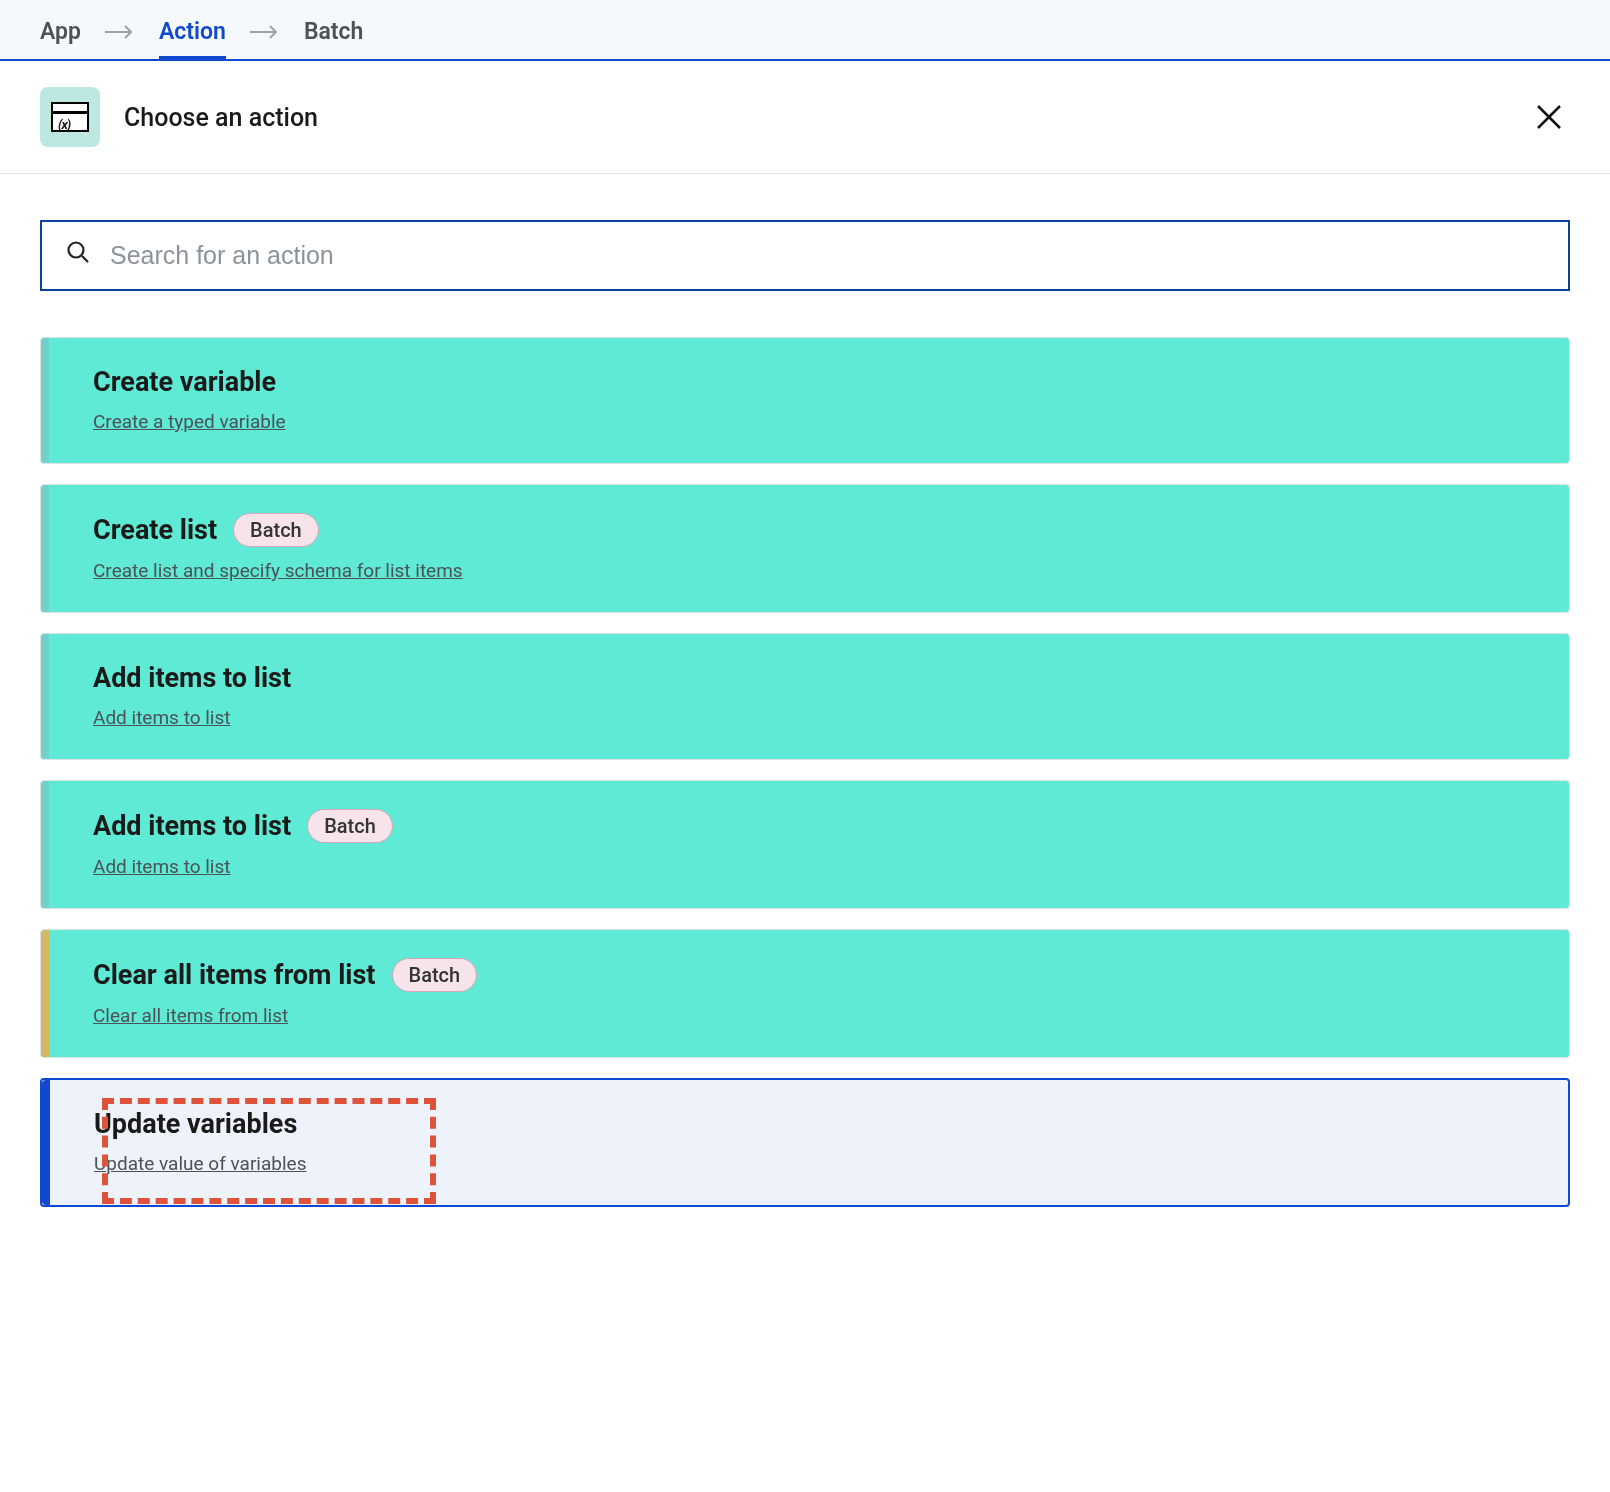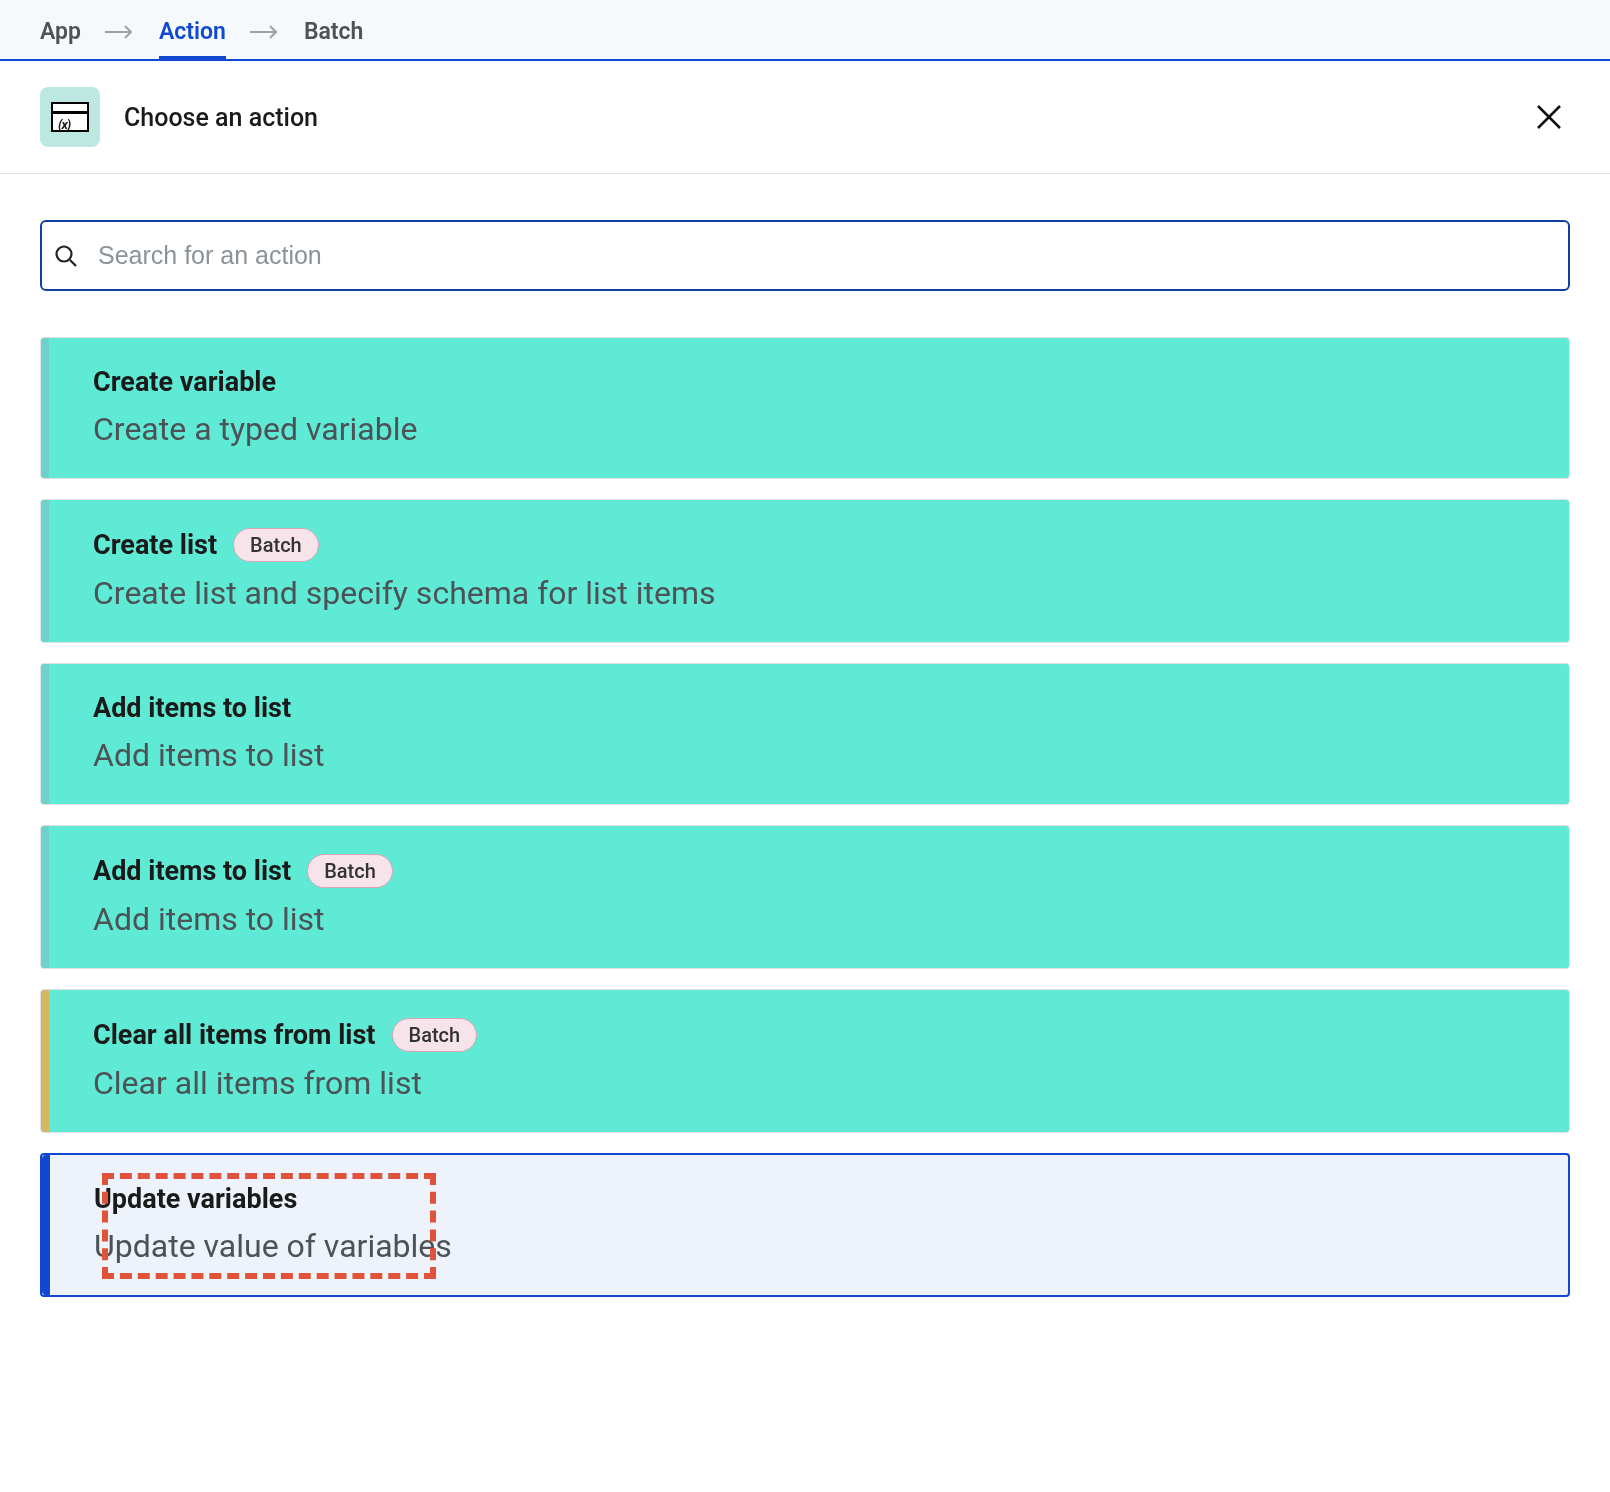--- a/index.html
+++ b/index.html
@@ -27,32 +27,32 @@
   .arrow svg{display:block;}
   .header{display:flex;align-items:center;gap:24px;padding:26px 40px;border-bottom:1px solid var(--border);}
   .appicon{width:60px;height:60px;border-radius:8px;background:#bde8e1;display:flex;align-items:center;justify-content:center;}
   .appicon .win{width:38px;height:30px;border:2.5px solid #000;background:#fff;position:relative;}
   .appicon .win::before{content:"";position:absolute;left:0;right:0;top:7px;height:2.5px;background:#000;}
   .appicon .win .fx{position:absolute;left:5px;top:13px;font-size:13px;font-weight:700;font-style:italic;letter-spacing:-1px;}
   .htitle{font-size:25px;font-weight:500;color:var(--text);}
   .close{margin-left:auto;margin-right:6px;cursor:pointer;color:#111;}
   .close svg{display:block;}
   .body{padding:46px 40px 40px;}
-  .search{display:flex;align-items:center;gap:18px;border:2px solid var(--blue);border-radius:6px;padding:18px 12px;margin-bottom:46px;}
+  .search{display:flex;gap:18px;border:2px solid var(--blue);border-radius:0;padding:18px 24px;margin-bottom:46px;}
   .search svg{display:block;color:#222;}
   .search input{flex:1;border:none;outline:none;font-size:25px;color:#333;background:transparent;}
   .search input::placeholder{color:#8b9399;}
   .card{display:flex;border:1px solid var(--border);border-radius:4px;margin-bottom:20px;cursor:pointer;background:#5eead4;}
   .stripe{width:8px;border-top-left-radius:4px;border-bottom-left-radius:4px;}
   .stripe.teal{background:var(--teal);}
   .stripe.ochre{background:var(--ochre);}
   .stripe.blue{background:var(--blue2);}
   .cbody{flex:1;padding:28px 44px 30px;}
   .ctitle{font-size:27px;font-weight:700;margin-bottom:12px;display:flex;align-items:center;gap:16px;}
-  .cdesc{font-size:32px;color:var(--text2);}
+  .cdesc{font-size:19px;color:var(--text2);text-decoration:underline;}
   .badge{display:inline-block;padding:4px 16px;border-radius:20px;background:var(--pink);border:1.5px solid var(--pinkb);font-size:20px;font-weight:500;color:#333;}
   .selected{border:2px solid var(--blue2);background:var(--sel);position:relative;}
   .dashbox{position:absolute;border:6px dashed var(--orange);pointer-events:none;left:60px;top:18px;width:334px;height:106px;}
 </style>
 </head>
 <body>
 
 <div class="topbar">
   <span class="bc">App</span>
   <span class="arrow">

